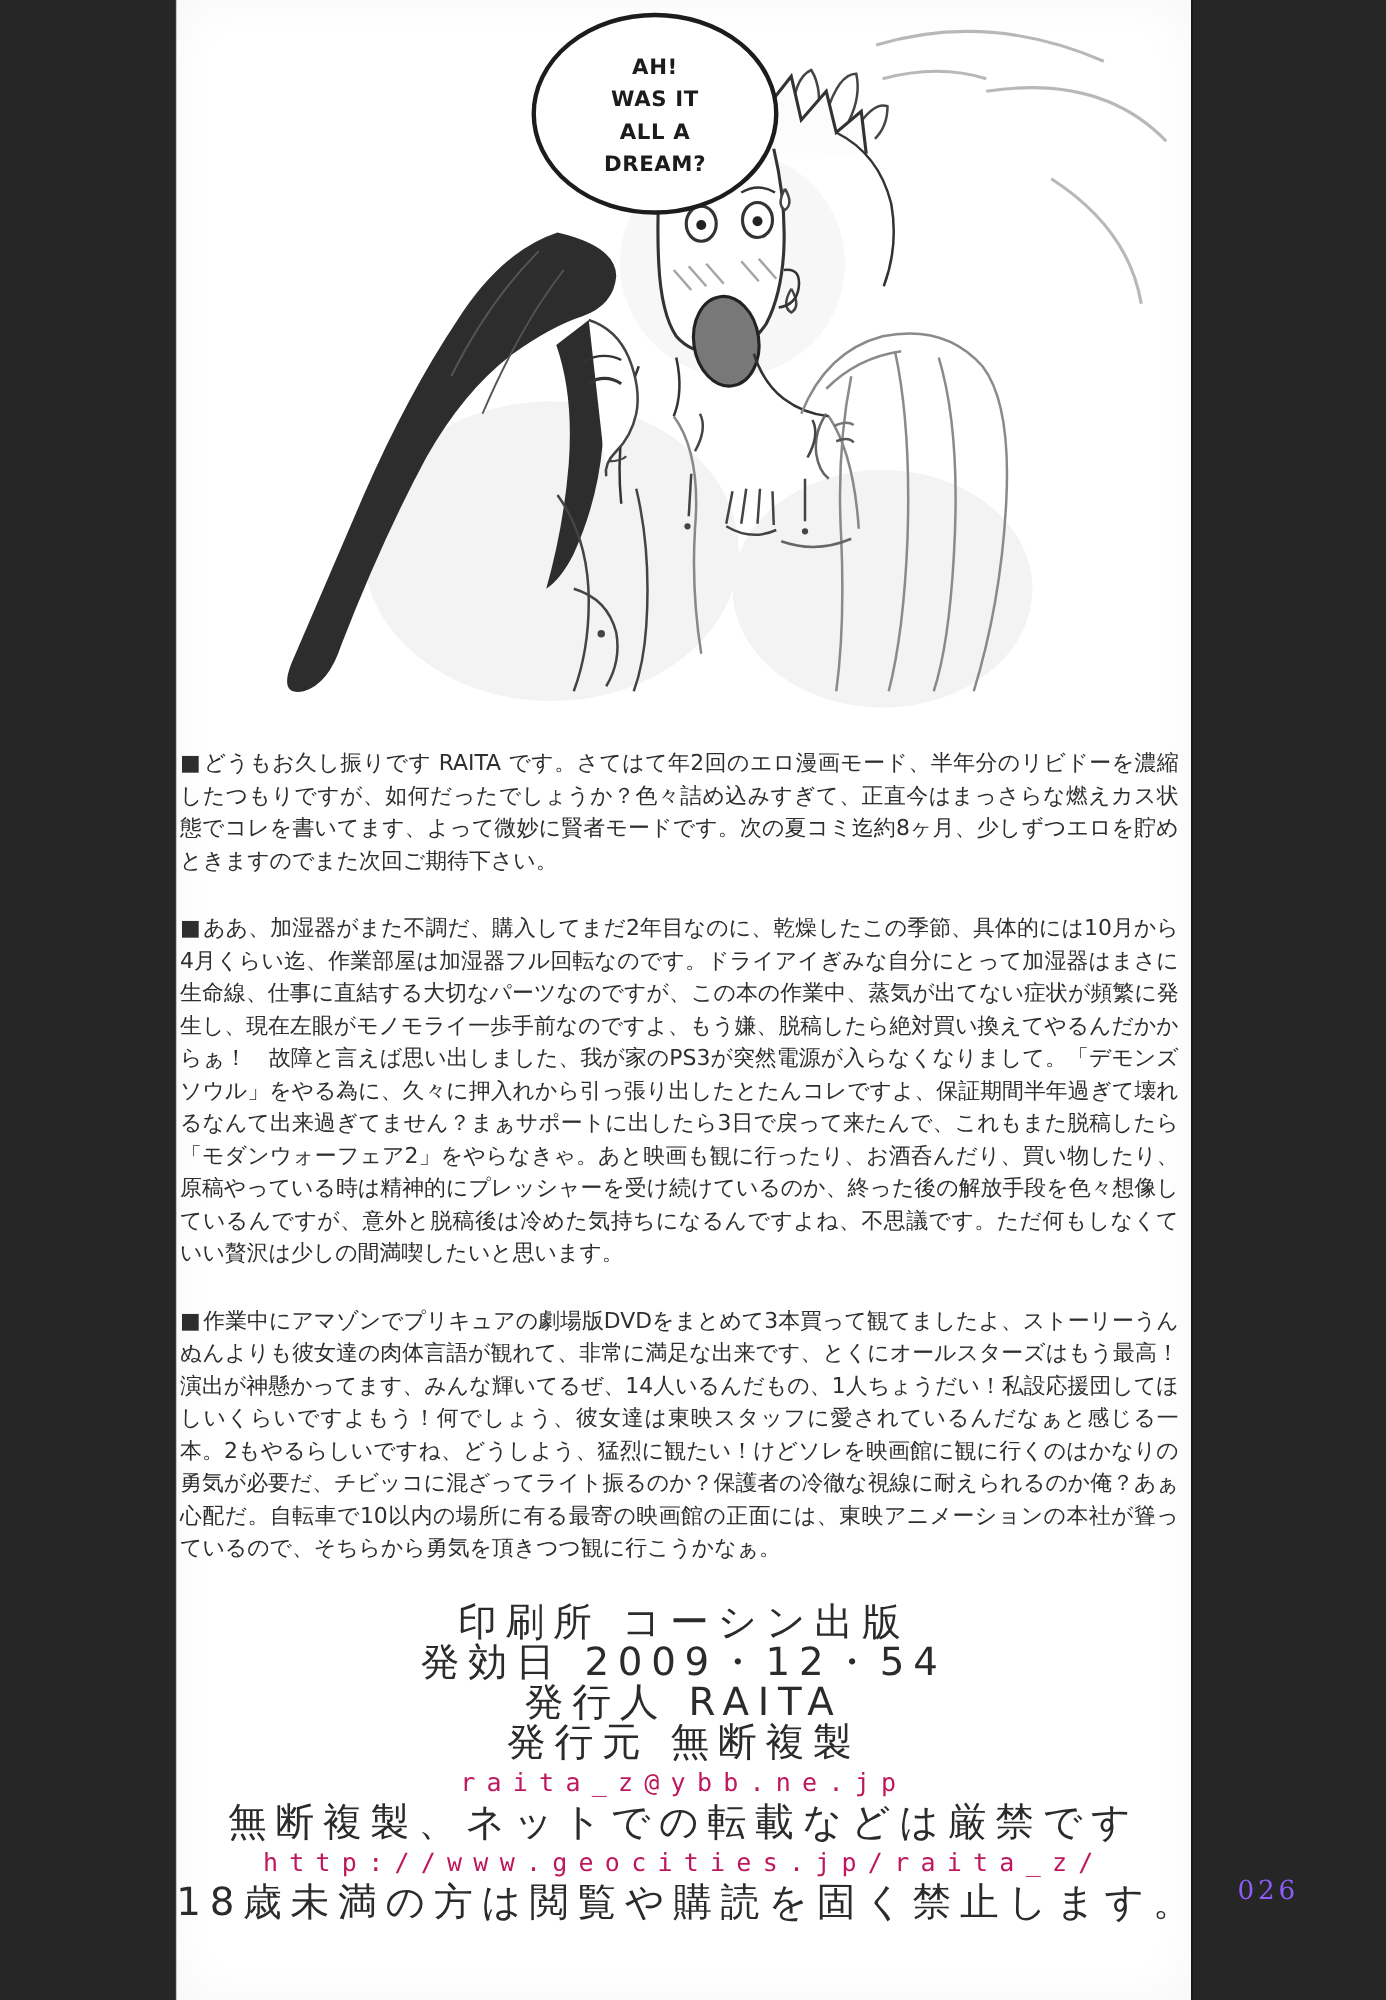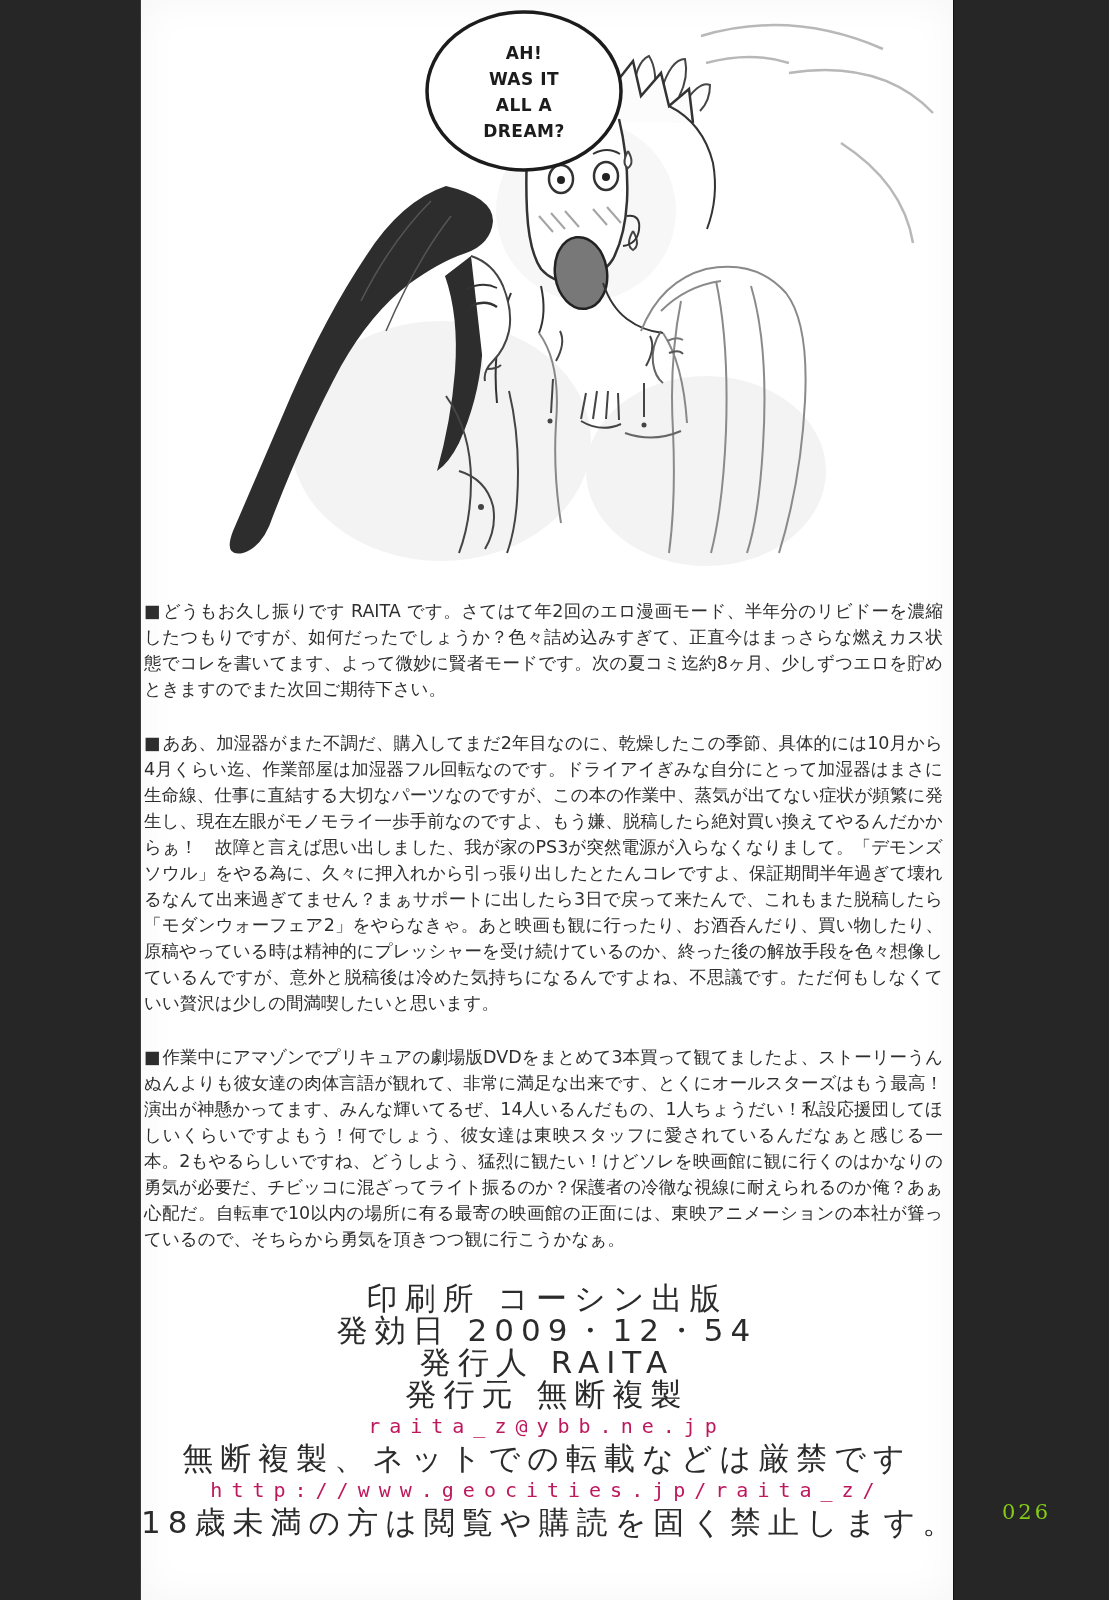--- a/index.html
+++ b/index.html
@@ -3,21 +3,21 @@
 <meta charset="utf-8">
 <style>
   html,body{margin:0;padding:0;background:#262626;}
   body{width:1109px;height:1600px;overflow:hidden;font-family:"DejaVu Sans",sans-serif;}
   .frame{display:flex;width:1109px;height:1600px;}
   .bar{background:#262626;flex:none;position:relative;}
   .bar.left{width:140px;border-right:1px solid #3a3a3a;}
   .bar.right{width:157px;border-left:1px solid #111;}
   .page{width:812px;height:1600px;background:#ffffff;flex:none;position:relative;overflow:hidden;
         box-shadow:inset 0 0 40px rgba(0,0,0,0.04);}
-  .page-number{position:absolute;top:1500px;left:48px;color:#84cc16;
+  .page-number{position:absolute;top:1500px;left:36px;color:#8b5cf6;
         font-family:"DejaVu Serif",serif;font-size:21px;letter-spacing:3px;}
   
   .illustration{width:812px;height:572px;position:relative;}
   .illustration svg{display:block;}
   .bubble-text{font-family:"DejaVu Sans",sans-serif;font-weight:bold;font-size:17px;
         letter-spacing:0.5px;fill:#1c1c1c;text-anchor:middle;}
   
   .afterword{padding:26px 10px 0 3px;color:#2e2e2e;font-size:17.5px;line-height:26px;
         text-align:justify;}
   .afterword p{margin:0 0 28px 0;}

